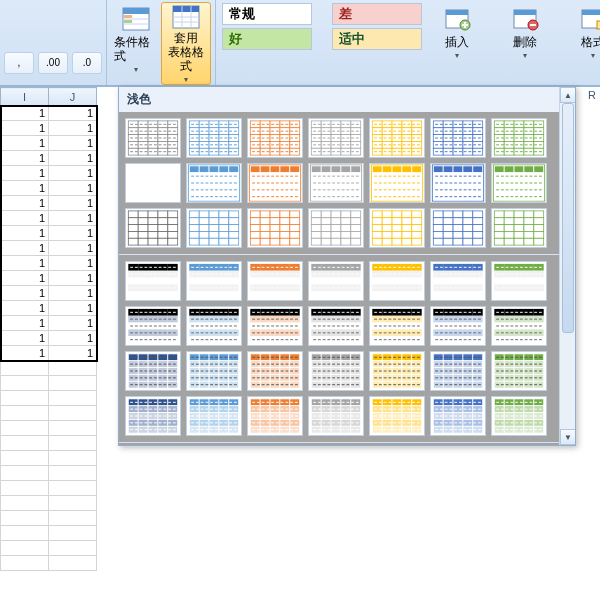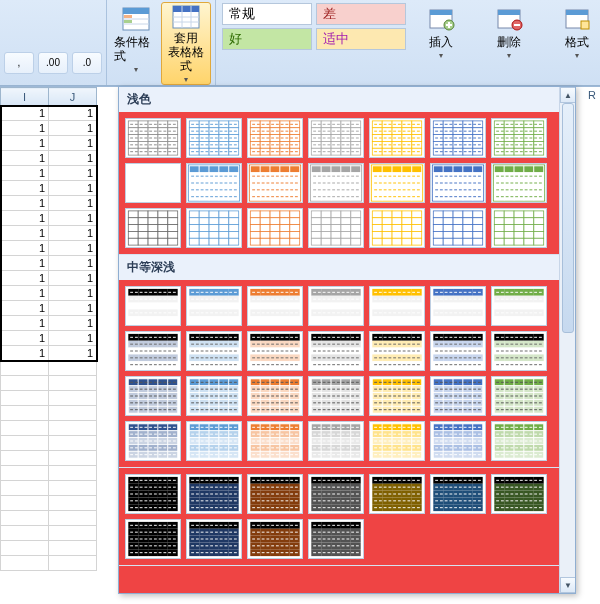--- a/index.html
+++ b/index.html
@@ -49,33 +49,33 @@
 }
 .drop-arrow { font-size: 8px; color: #555; display: block; }
 
 .style-group {
   padding: 3px 6px 0 6px;
   flex: 1;
   display: flex;
   flex-direction: column;
   gap: 3px;
 }
-.style-row { display: flex; gap: 4px; }
+.style-row { display: flex; gap: 20px; font-weight: bold; }
 .style-cell {
   width: 90px; height: 22px;
   border: 1px solid #b5c7dc;
   background: #fff;
   display: flex;
   align-items: center;
   padding: 0 6px;
   font-size: 13px;
 }
 .sc-bad { background: #f8d0cd; color: #9b1c1c; }
 .sc-good { background: #c3e6a4; color: #2e6b00;}
-.sc-neutral { background: #fde8b0; color: #a21caf;}
+.sc-neutral { background: #fde8b0; color: #14532d;}
 
 .cells-group {
   display: flex;
   gap: 18px;
   padding: 2px 4px 0 4px;
   border-right: 1px solid #aac2de;
 }
 .editing-group {
   padding: 3px 4px 0 4px;
   display: flex;
@@ -130,22 +130,22 @@
 .sel-range-outline {
   position: absolute;
   border: 2px solid #000;
   pointer-events: none;
 }
 
 
 .gallery {
   position: absolute;
   left: 118px; top: 86px;
-  width: 458px; height: 508px;
-  background: #ef4444;
+  width: 458px; height: 360px;
+  background: #a3a3a3;
   border: 1px solid #8faed1;
   box-shadow: 2px 2px 6px rgba(0,0,0,0.25);
   overflow: hidden;
 }
 .gal-section {
   border-bottom: 1px solid #d6e2f1;
 }
 .gal-title {
   padding: 4px 8px;
   font-size: 12px;
@@ -1122,21 +1122,20 @@
               <rect x="2" y="30.8" width="10.4" height="7.2" fill="#fff" stroke="#70ad47" stroke-width="0.8"></rect>
               <rect x="12.4" y="30.8" width="10.4" height="7.2" fill="#fff" stroke="#70ad47" stroke-width="0.8"></rect>
               <rect x="22.8" y="30.8" width="10.4" height="7.2" fill="#fff" stroke="#70ad47" stroke-width="0.8"></rect>
               <rect x="33.2" y="30.8" width="10.4" height="7.2" fill="#fff" stroke="#70ad47" stroke-width="0.8"></rect>
               <rect x="43.6" y="30.8" width="10.4" height="7.2" fill="#fff" stroke="#70ad47" stroke-width="0.8"></rect>
             </svg>
           </span>
         </div>
       </div>
       <div class="gal-section">
-        <div class="gal-title">中等深浅</div>
         <div class="gal-grid">
           <span class="thumb">
             <svg viewBox="0 0 56 40">
               <rect x="2" y="2" width="10.4" height="7.2" fill="#000" stroke="none" stroke-width="0.8"></rect>
               <rect x="12.4" y="2" width="10.4" height="7.2" fill="#000" stroke="none" stroke-width="0.8"></rect>
               <rect x="22.8" y="2" width="10.4" height="7.2" fill="#000" stroke="none" stroke-width="0.8"></rect>
               <rect x="33.2" y="2" width="10.4" height="7.2" fill="#000" stroke="none" stroke-width="0.8"></rect>
               <rect x="43.6" y="2" width="10.4" height="7.2" fill="#000" stroke="none" stroke-width="0.8"></rect>
               <rect x="2" y="9.2" width="10.4" height="7.2" fill="#f2f2f2" stroke="none" stroke-width="0.8"></rect>
               <rect x="12.4" y="9.2" width="10.4" height="7.2" fill="#f2f2f2" stroke="none" stroke-width="0.8"></rect>

